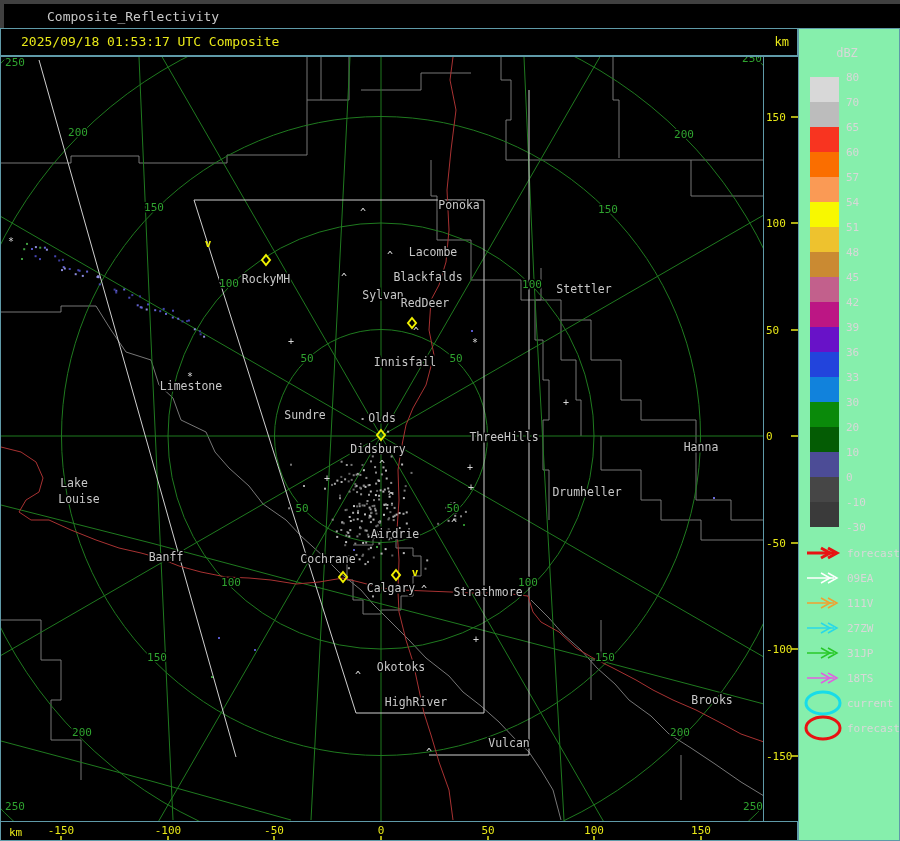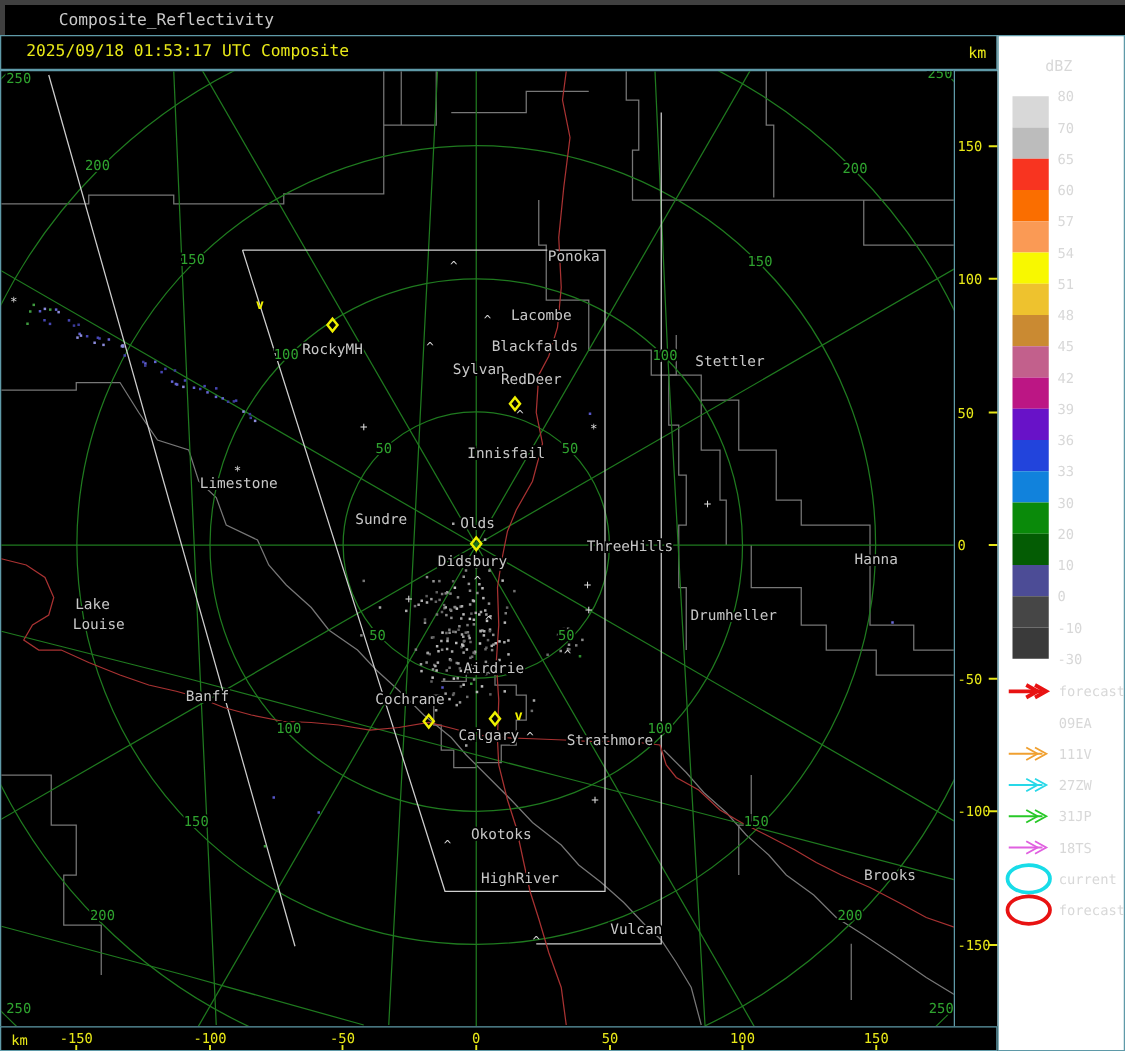--- a/index.html
+++ b/index.html
@@ -9,21 +9,21 @@
              background:#000;color:#c8c8c8;font-size:13px;line-height:26px;text-align:left;padding-left:43px;}
   #info-bar{position:absolute;left:0;top:28px;width:796px;height:26px;border:1px solid #5f9aa8;
             background:#000;}
   #info-bar .stamp{position:absolute;left:8px;top:0;line-height:26px;font-size:13px;color:#e8e818;margin-left:12px;}
   #info-bar .unit{position:absolute;right:8px;top:0;line-height:26px;font-size:12px;color:#e8e818;}
   #map-wrap{position:absolute;left:0;top:56px;width:763px;height:765px;background:#000;
             border-left:1px solid #5f9aa8;border-top:1px solid #5f9aa8;}
   #map-svg{position:absolute;left:0;top:0;}
   #gutter{position:absolute;left:763px;top:56px;width:35px;height:765px;background:#000;
           border-left:1px solid #5f9aa8;border-top:1px solid #5f9aa8;}
-  #right-panel{position:absolute;left:798px;top:28px;width:100px;height:811px;background:#ffffff;
+  #right-panel{position:absolute;left:798px;top:28px;width:100px;height:811px;background:#86efac;
                border:1px solid #5f9aa8;}
   #bottom-strip{position:absolute;left:0;top:821px;width:796px;height:18px;background:#000;
                 border:1px solid #5f9aa8;border-top:1px solid #5f9aa8;}
   svg text{font-family:"DejaVu Sans Mono","Liberation Mono",monospace;}
 </style>
 </head>
 <body>
 
 <div class="screen">
 

